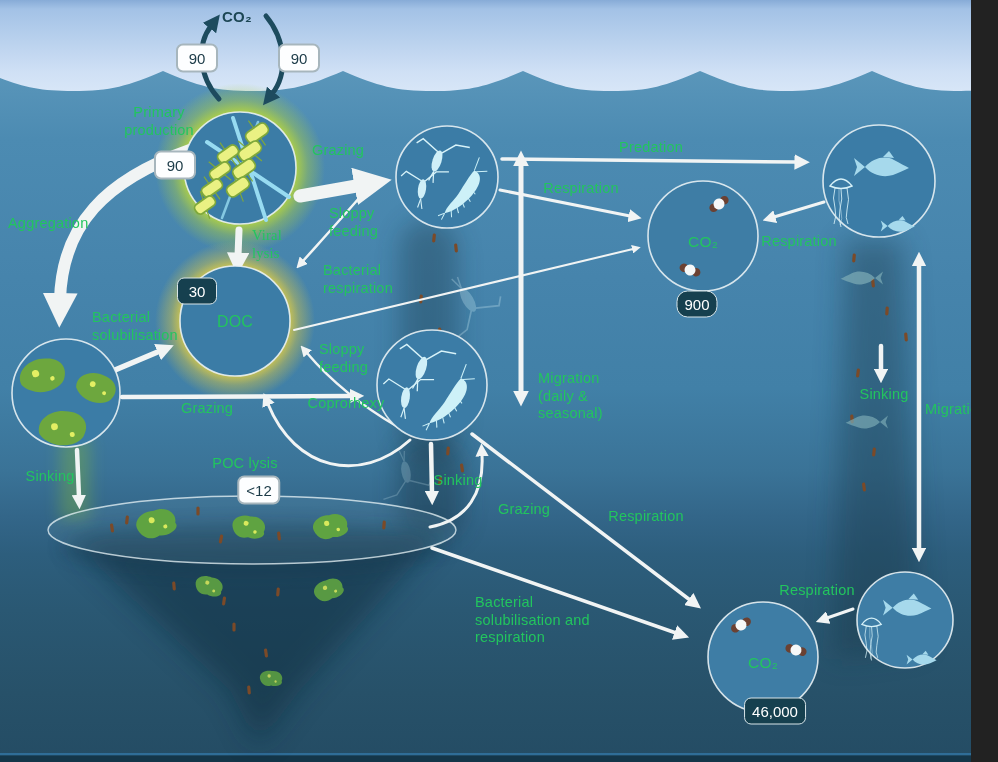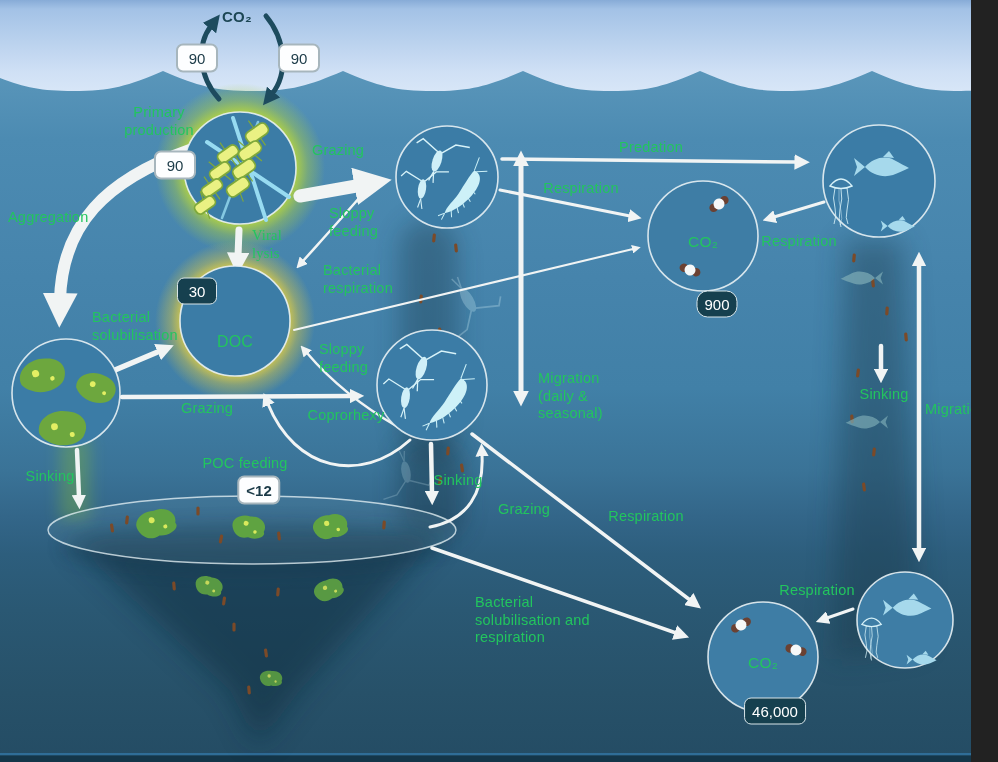--- a/index.html
+++ b/index.html
@@ -373,32 +373,32 @@
 </svg>
 
 <div class="lbl dark" style="left:237px;top:17px;">CO₂</div>
 <div class="lbl" style="left:159px;top:122px;">Primary
 production</div>
 <div class="lbl" style="left:338px;top:151px;">Grazing</div>
 <div class="lbl left" style="left:329px;top:223px;">Sloppy
 feeding</div>
 <div class="lbl left" style="left:252px;top:245px;font-family:Liberation Serif, serif;">Viral
 lysis</div>
-<div class="lbl left" style="left:8px;top:218px;">Aggregation</div>
+<div class="lbl left" style="left:8px;top:224px;">Aggregation</div>
 <div class="lbl left" style="left:323px;top:280px;">Bacterial
 respiration</div>
 <div class="lbl left" style="left:92px;top:327px;">Bacterial
 solubilisation</div>
-<div class="lbl incircle" style="left:235px;top:322px;margin-top:20px;">DOC</div>
+<div class="lbl incircle" style="left:235px;top:322px;">DOC</div>
 <div class="lbl" style="left:207px;top:409px;">Grazing</div>
 <div class="lbl left" style="left:319px;top:359px;">Sloppy
 feeding</div>
-<div class="lbl" style="left:346px;top:416px;">Coprorhexy</div>
+<div class="lbl" style="left:346px;top:404px;">Coprorhexy</div>
 <div class="lbl" style="left:50px;top:477px;">Sinking</div>
-<div class="lbl" style="left:245px;top:464px;">POC feeding</div>
+<div class="lbl" style="left:245px;top:464px;">POC lysis</div>
 <div class="lbl" style="left:458px;top:481px;">Sinking</div>
 <div class="lbl" style="left:524px;top:510px;">Grazing</div>
 <div class="lbl left" style="left:538px;top:397px;">Migration
 (daily &amp;
 seasonal)</div>
 <div class="lbl" style="left:651px;top:148px;">Predation</div>
 <div class="lbl" style="left:581px;top:189px;">Respiration</div>
 <div class="lbl" style="left:703px;top:242px;font-size:15.5px;">CO₂</div>
 <div class="lbl" style="left:799px;top:242px;">Respiration</div>
 <div class="lbl" style="left:884px;top:395px;">Sinking</div>
@@ -407,17 +407,17 @@
 <div class="lbl left" style="left:475px;top:621px;">Bacterial
 solubilisation and
 respiration</div>
 <div class="lbl" style="left:817px;top:591px;">Respiration</div>
 <div class="lbl" style="left:763px;top:663px;font-size:15.5px;">CO₂</div>
 
 <div class="badge" style="left:184px;top:58px;">90</div>
 <div class="badge" style="left:286px;top:58px;">90</div>
 <div class="badge" style="left:162px;top:165px;">90</div>
 <div class="badge dark" style="left:184px;top:291px;">30</div>
-<div class="badge" style="left:246px;top:490px;font-weight:bold;">&lt;12</div>
-<div class="badge dark" style="left:704px;top:304px;border-radius:11px;">900</div>
+<div class="badge" style="left:246px;top:490px;">&lt;12</div>
+<div class="badge dark" style="left:684px;top:304px;border-radius:11px;">900</div>
 <div class="badge dark" style="left:762px;top:711px;">46,000</div>
 
 </div>
 
 </body></html>

